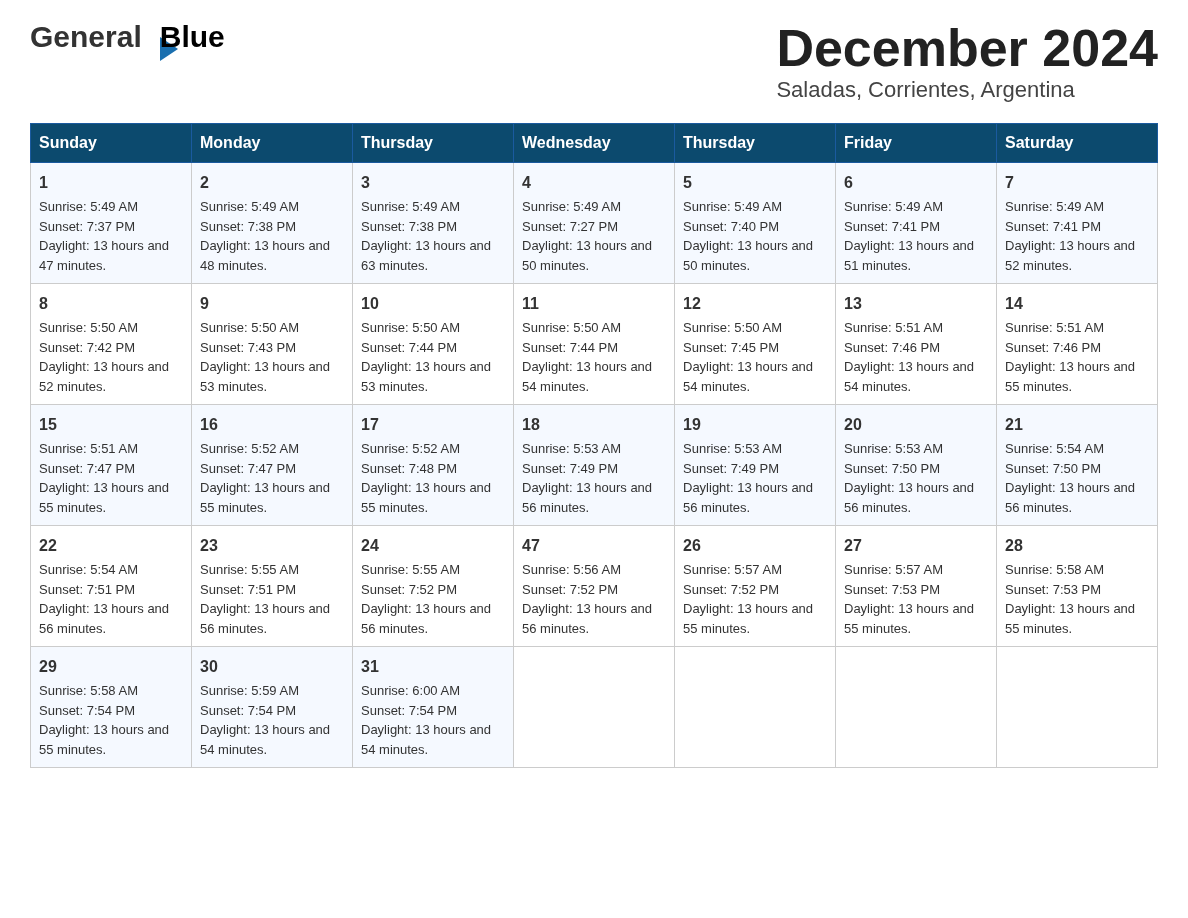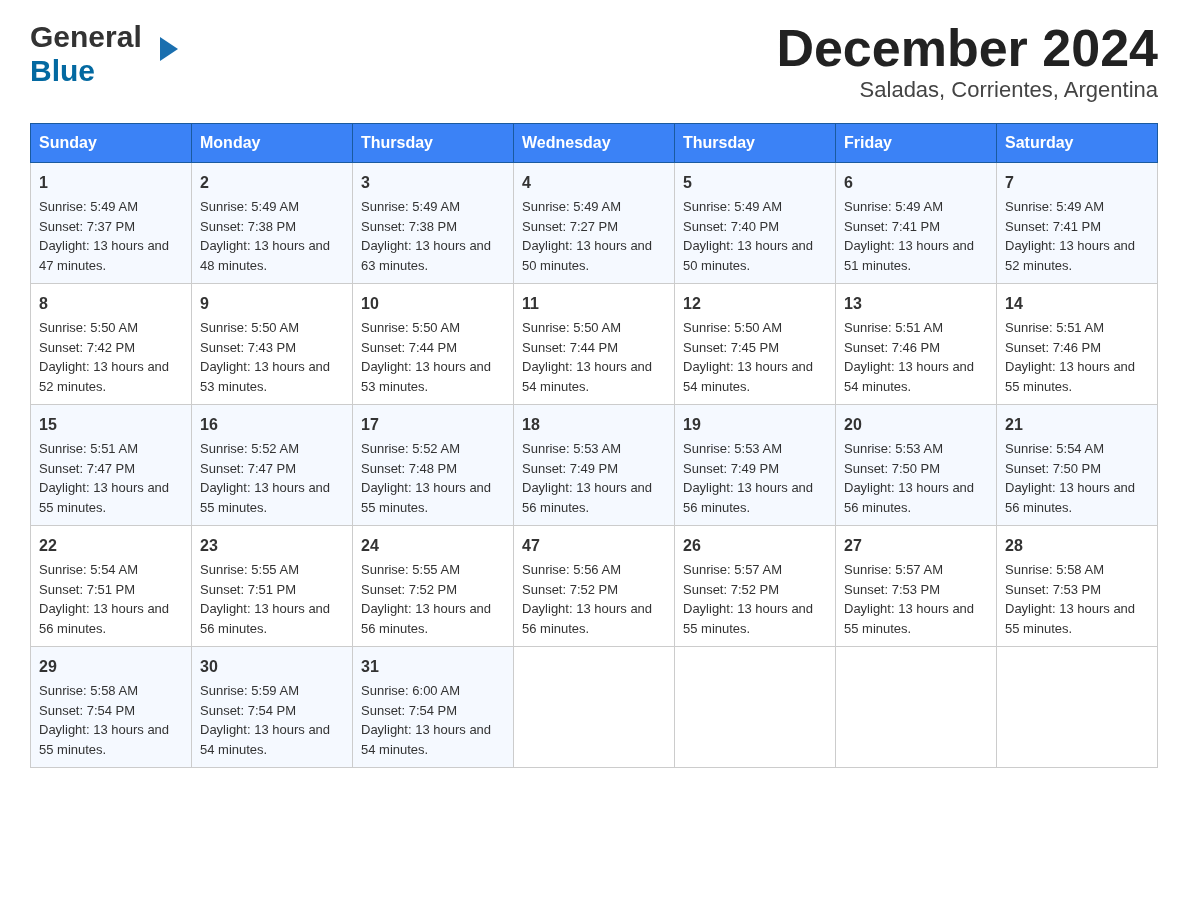--- a/index.html
+++ b/index.html
@@ -10,39 +10,39 @@
       min-height: 918px;
       padding: 20px 30px;
     }
     .header {
       display: flex;
       justify-content: space-between;
       align-items: flex-start;
       margin-bottom: 20px;
     }
     .title-section {
-      text-align: right;
+      text-align: left;
     }
     .month-title {
       font-size: 52px;
       font-weight: bold;
       color: #222;
       line-height: 1.1;
     }
     .location {
       font-size: 22px;
       color: #444;
     }
     table {
       width: 100%;
       border-collapse: collapse;
       table-layout: fixed;
     }
     thead tr th {
-      background-color: #3b82f6;
+      background-color: #0c4a6e;
       color: #fff;
       font-size: 16px;
       font-weight: bold;
       padding: 10px 8px;
       text-align: left;
       border: 1px solid #1a5a9f;
     }
     tbody tr td {
       vertical-align: top;
       padding: 8px 8px;
@@ -63,36 +63,36 @@
       color: #333;
     }
     tbody tr:nth-child(odd) td {
       background-color: #f5f9ff;
     }
     tbody tr:nth-child(even) td {
       background-color: #ffffff;
     }
     .logo-area {
       display: flex;
-      flex-direction: column;
+      flex-direction: row;
       align-items: flex-start;
     }
     .logo-row1 {
       display: flex;
       align-items: center;
     }
     .general-text {
       font-size: 30px;
       font-weight: bold;
       color: #333;
     }
     .blue-text {
       font-size: 30px;
       font-weight: bold;
-      color: #0369a1;
+      color: #000000;
     }
     .empty-cell {
       background: #fff !important;
     }
   </style>
 </head>
 <body>
 
 <div class="header">
   <div class="logo-area">

